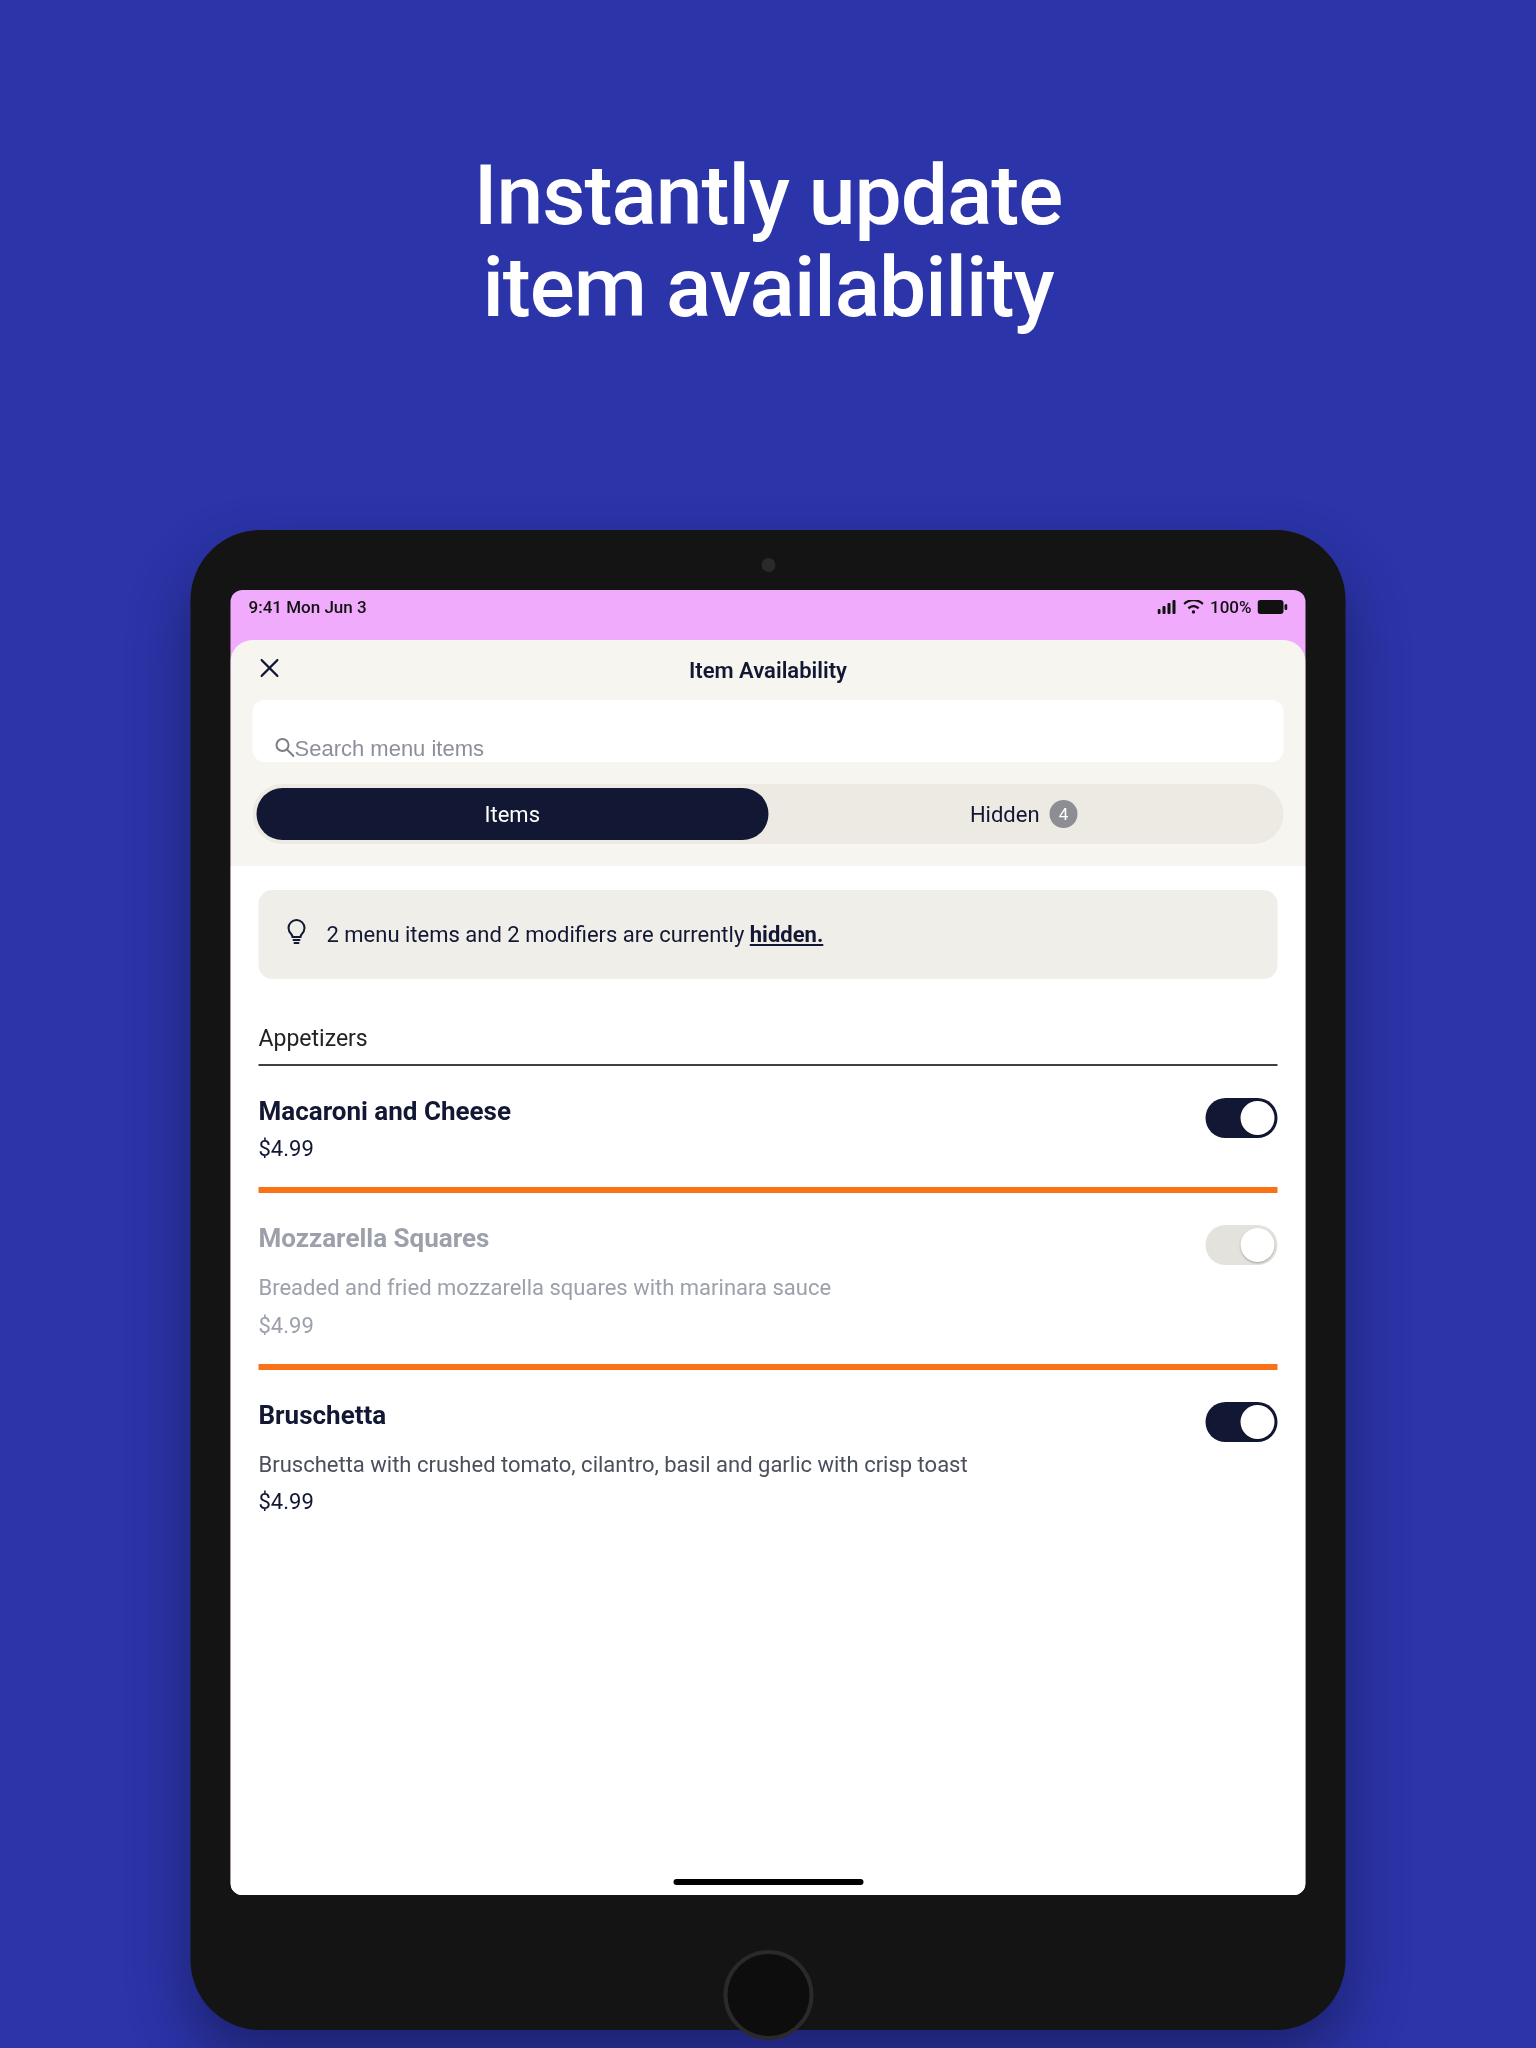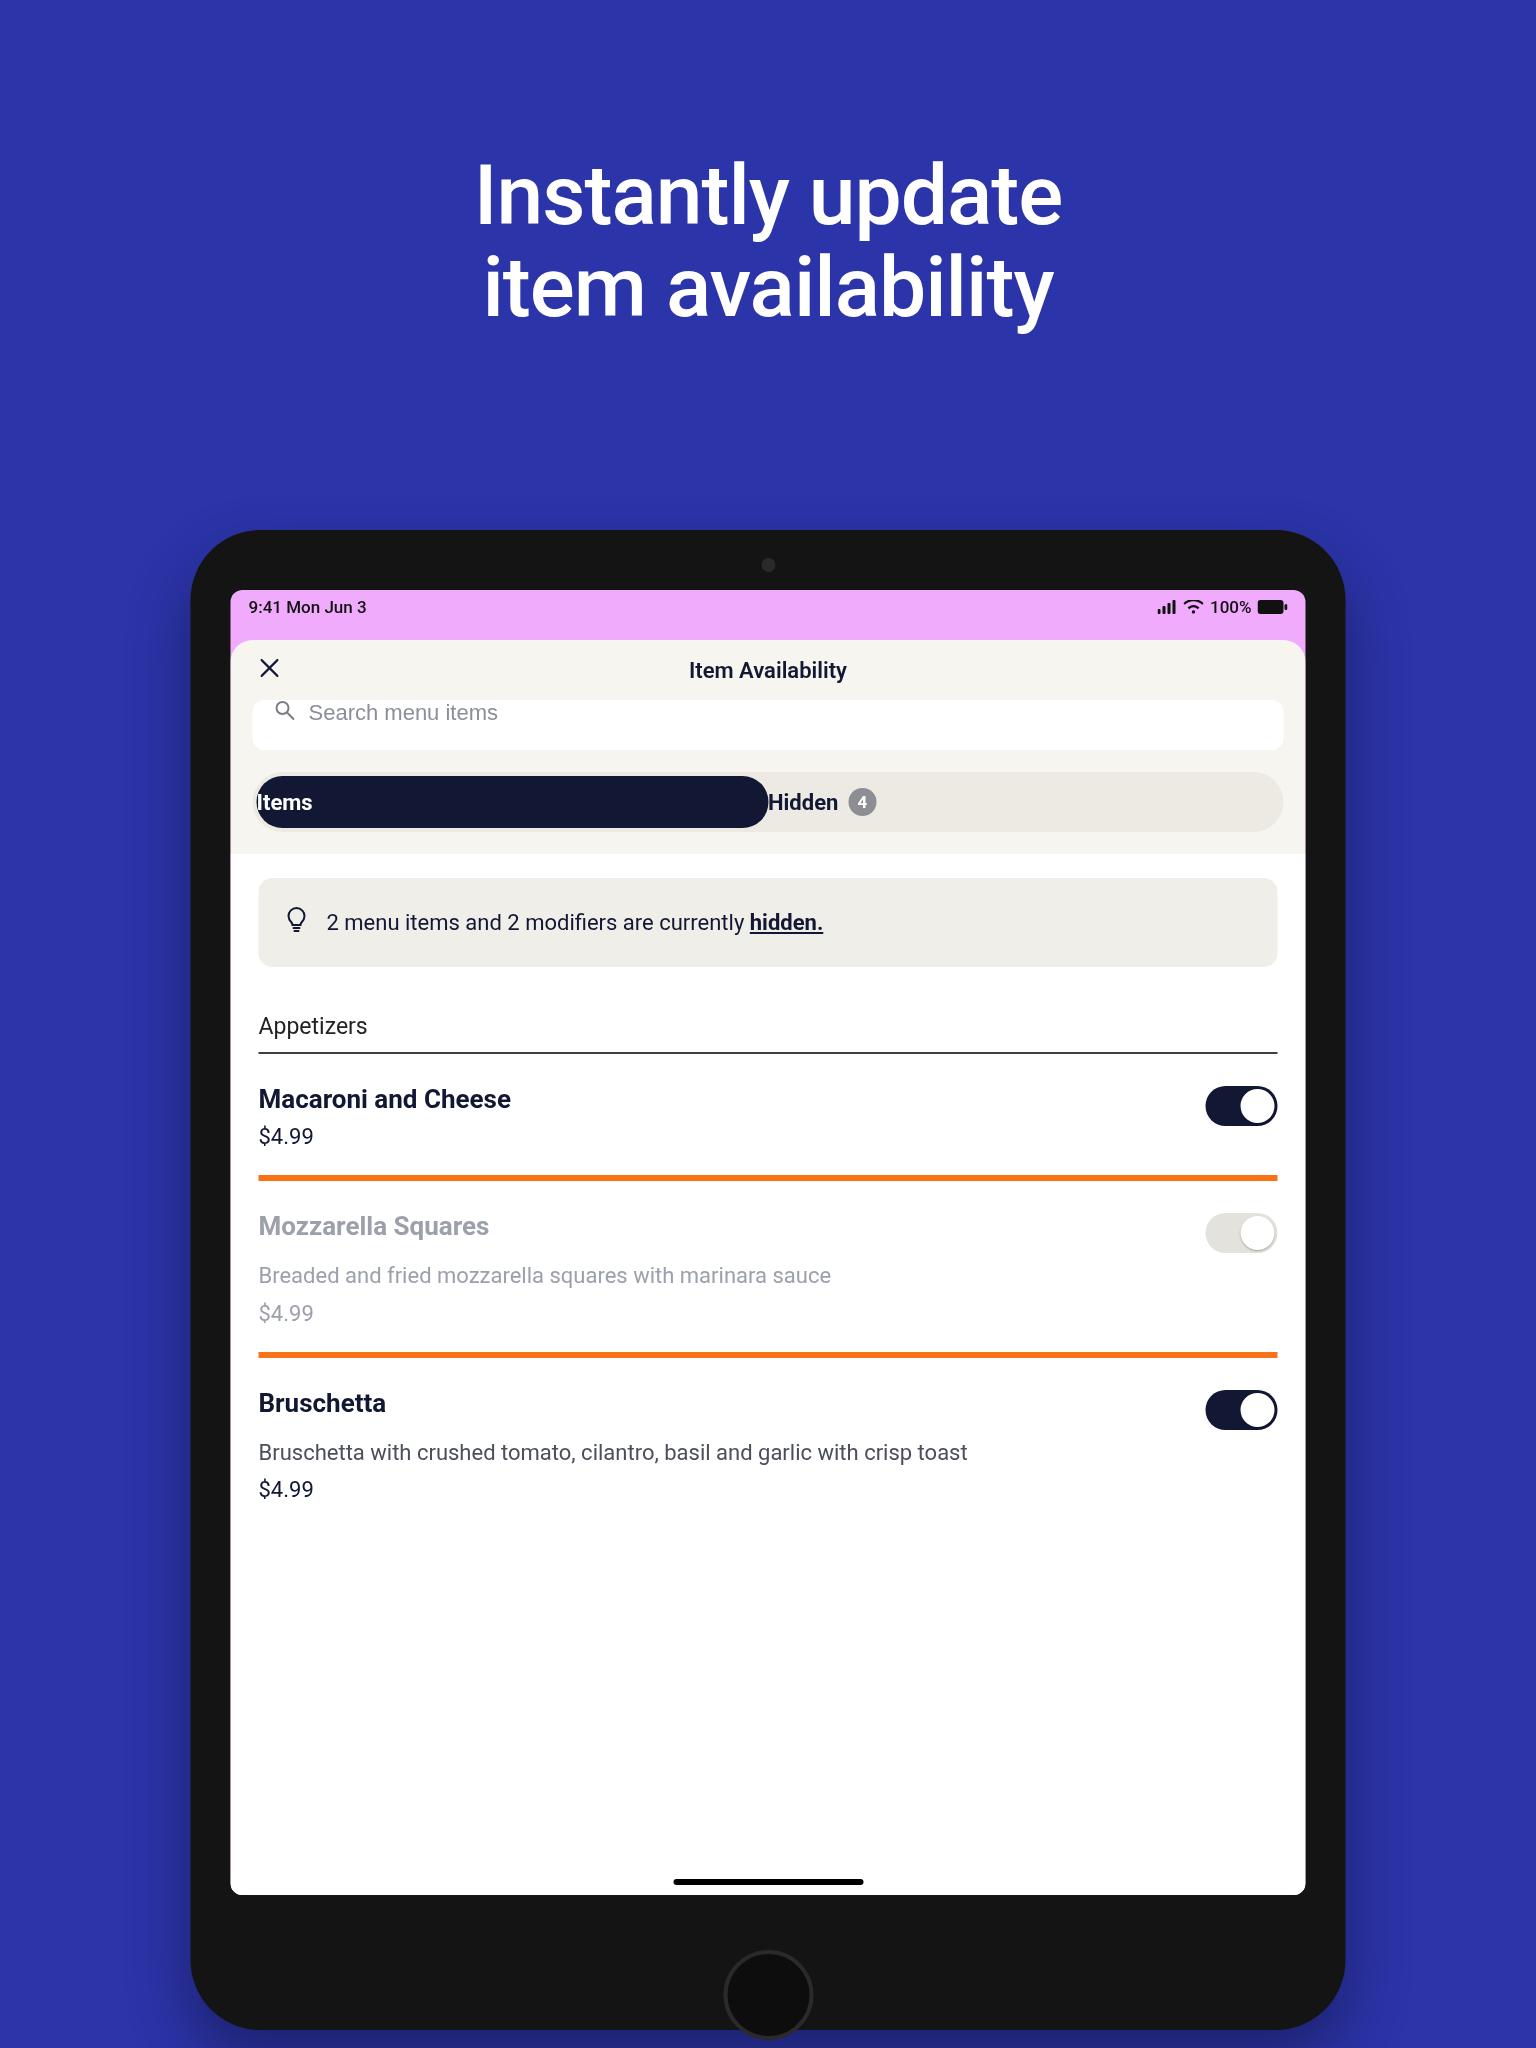--- a/index.html
+++ b/index.html
@@ -109,27 +109,26 @@
     transform: translateY(-50%);
     width: 30px; height: 30px;
     display: flex; align-items: center; justify-content: center;
     cursor: pointer;
   }
   .sheet-title { font-size: 22px; font-weight: 600; color: #121833; }
 
   .search-wrap { padding: 0 22px 22px 22px; }
   .searchbox {
     width: 100%;
-    height: 50px;
+    height: 62px;
     background: #ffffff;
     border-radius: 12px;
     display: flex;
-    align-items: flex-start;
+    align-items: flex-end;
     padding: 0 22px;
-    gap: 14px;
     color: #6b7280;
     font-size: 22px;
   }
   .searchbox input {
     border: none; outline: none; background: transparent;
     font-size: 22px; flex: 1; color: #222;
   }
   .searchbox input::placeholder { color: #8c8f99; }
 
   
@@ -142,22 +141,23 @@
     display: flex;
     align-items: center;
     padding: 4px;
   }
   .tab {
     flex: 1;
     height: 100%;
     border-radius: 999px;
     display: flex;
     align-items: center;
+    justify-content: center;
     font-size: 22px;
-    font-weight: 700;
+    font-weight: 400;
     color: #121833;
     cursor: pointer;
     gap: 10px;
   }
   .tab.active { background: #121833; color: #ffffff; }
   .badge {
     min-width: 28px; height: 28px;
     border-radius: 999px;
     background: #8d8e93;
     color: #ffffff;

